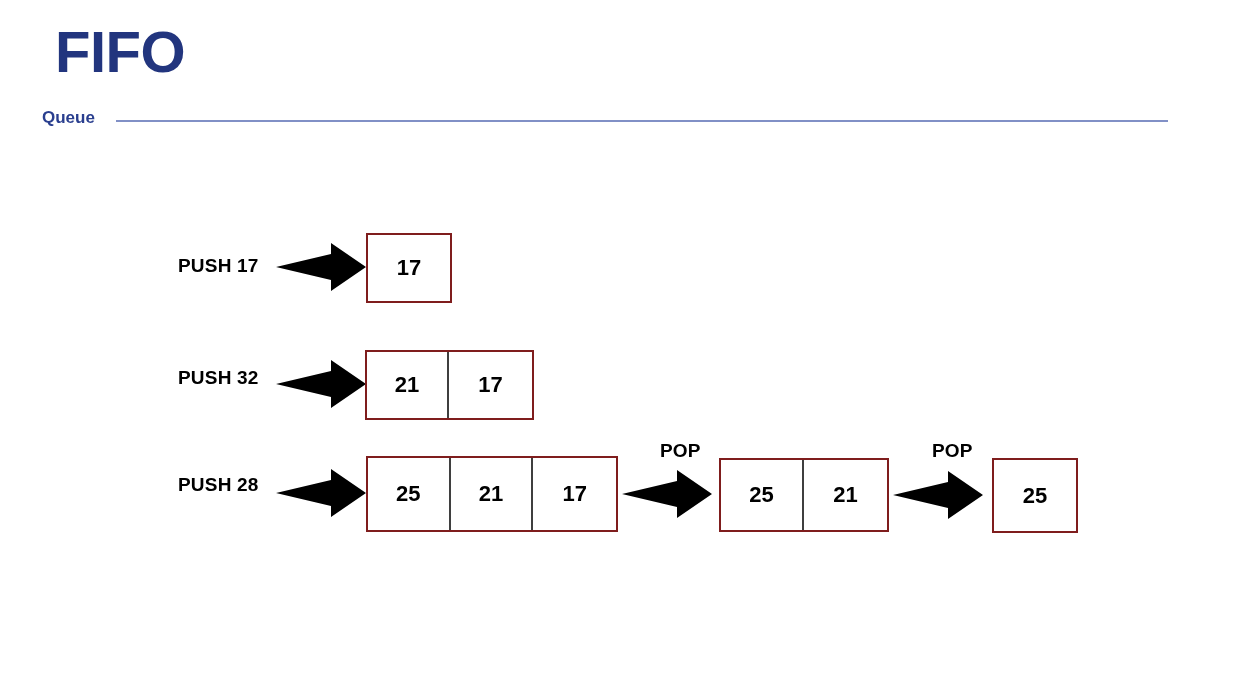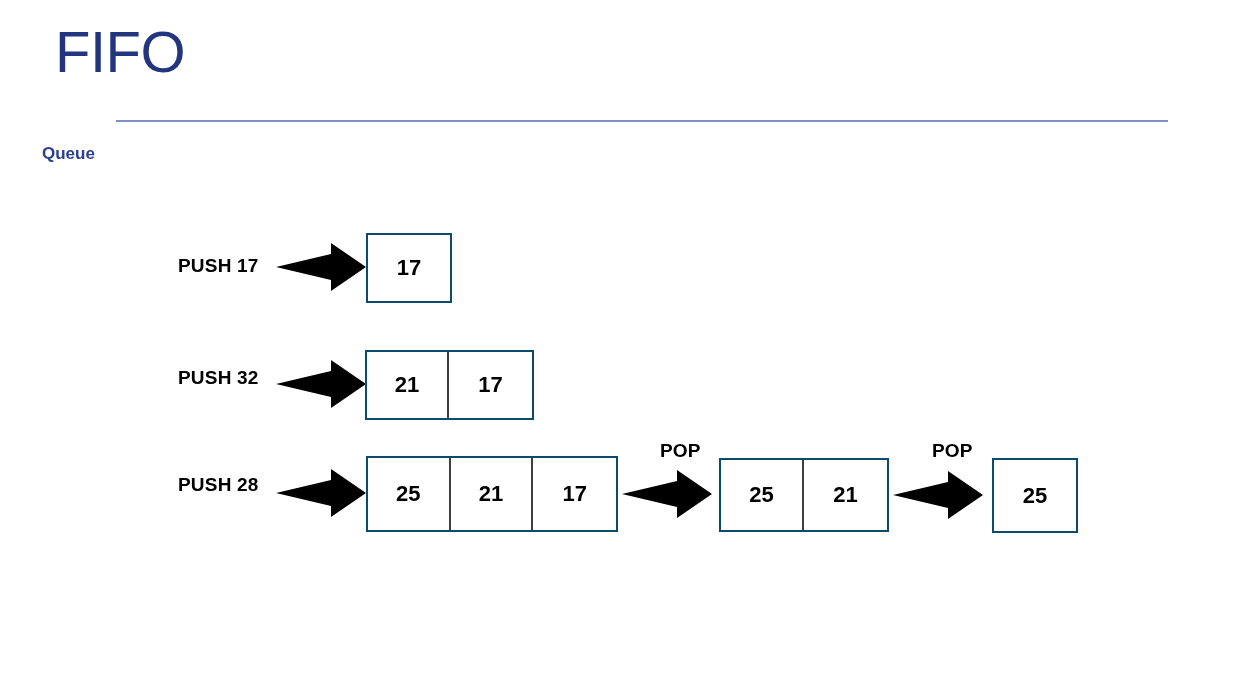--- a/index.html
+++ b/index.html
@@ -14,35 +14,34 @@
     font-family: "Liberation Sans", sans-serif;
     overflow: hidden;
   }
 
   
   #slide-title {
     position: absolute;
     left: 55px;
     top: 22px;
     font-size: 58px;
-    font-weight: normal;
+    font-weight: bold;
     letter-spacing: -0.5px;
     color: #22357e;
     line-height: 1.05;
     white-space: nowrap;
   }
   #slide-subtitle {
     position: absolute;
     left: 42px;
     top: 108px;
     font-size: 17px;
     font-weight: bold;
     color: #2a3f8f;
     white-space: nowrap;
-    margin-top: 36px;
   }
   #header-rule {
     position: absolute;
     left: 116px;
     top: 120px;
     width: 1052px;
     height: 2px;
     background: #8190c6;
   }
 
@@ -61,21 +60,21 @@
     font-weight: bold;
     color: #000000;
     white-space: nowrap;
     letter-spacing: 0.2px;
   }
 
   .queue-box {
     position: absolute;
     display: flex;
     box-sizing: border-box;
-    border: 2px solid #0c4a6e;
+    border: 2px solid #7f1d1d;
     background: #ffffff;
   }
   .queue-cell {
     box-sizing: border-box;
     display: flex;
     align-items: center;
     justify-content: center;
     font-size: 22px;
     font-weight: bold;
     color: #000000;

